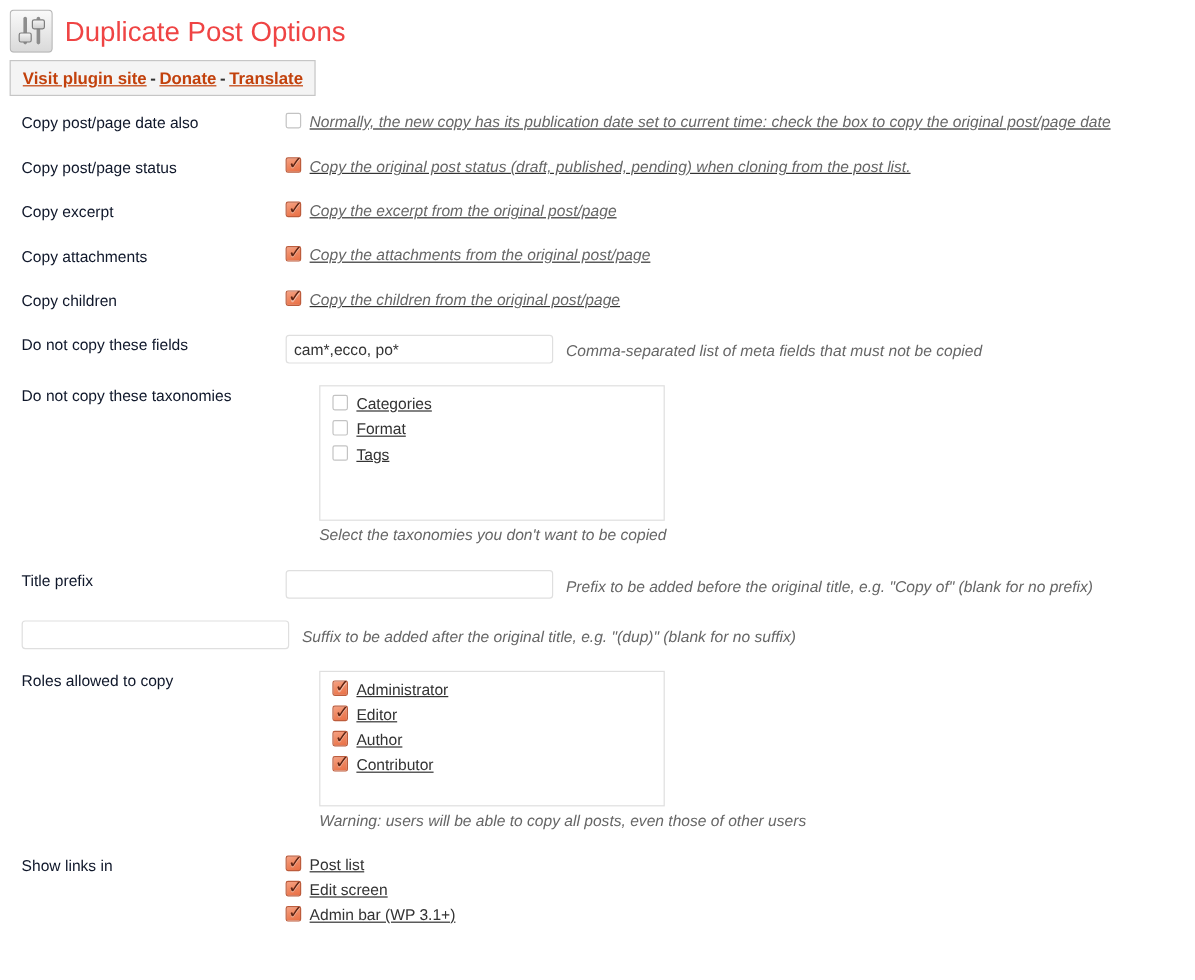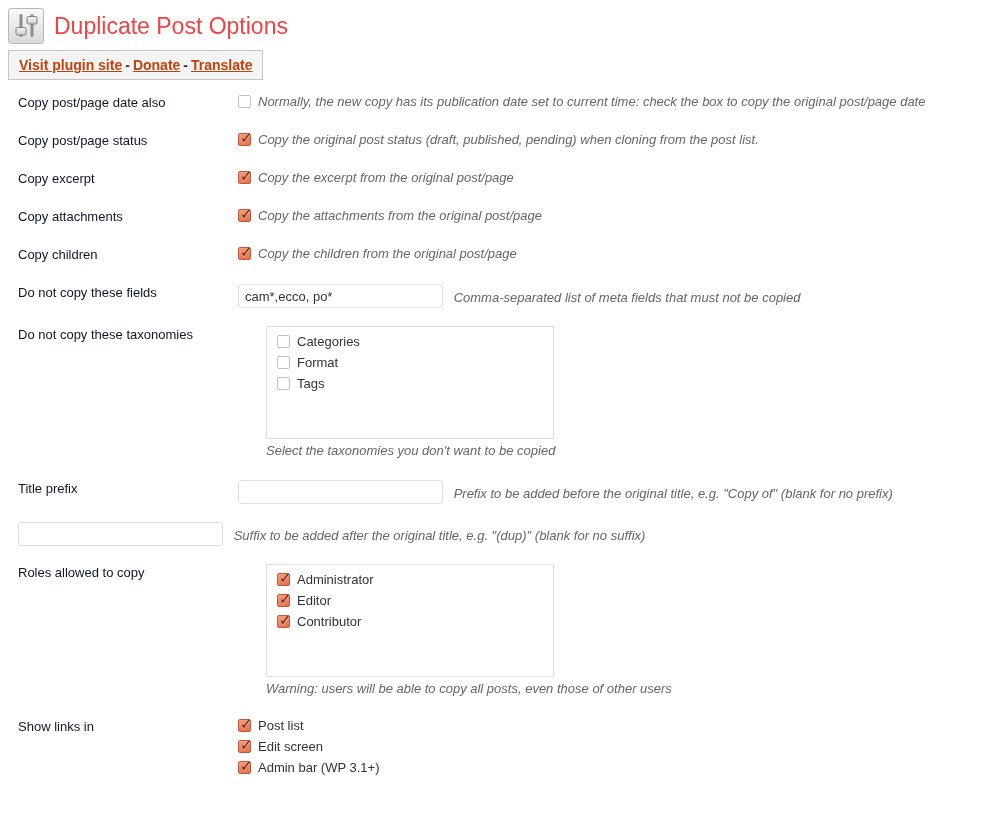--- a/index.html
+++ b/index.html
@@ -21,34 +21,34 @@
 
   
   .form { margin-top: 14px; padding-left: 10px; }
   .row { display: flex; align-items: flex-start; margin-bottom: 21px; }
   .row.tight { margin-bottom: 18px; }
   .row.boxrow { margin-bottom: 22px; gap: 28px; }
   .label-col { width: 220px; flex: 0 0 auto; color: #0f172a; padding-top: 1px; }
   .field-col { flex: 1 1 auto; }
 
   .desc { font-style: italic; color: #666; }
-  .cb-line { display: inline-flex; align-items: center; gap: 7px; cursor: default; }
+  .cb-line { display: inline-flex; align-items: flex-start; gap: 7px; cursor: default; text-decoration: underline; }
 
   
   .cb { display: inline-block; width: 13px; height: 13px; border: 1px solid #c3c3c3;
         border-radius: 2px; background: #fff; position: relative; flex: 0 0 auto;
         vertical-align: -2px; cursor: pointer; }
   .cb.checked { background: linear-gradient(160deg, #f5a183 0%, #ef8a64 45%, #e96f45 100%);
                 border-color: #bd5c3c; }
   .cb.checked::after { content: "\2713"; position: absolute; left: 1px; top: -5px;
                        font-size: 15px; font-weight: bold; color: #5f2413;
                        text-shadow: 0 1px 0 rgba(255,255,255,0.45); }
 
   
-  .txt { width: 205px; height: 24px; border: 1px solid #dfdfdf; border-radius: 3px;
+  .txt { width: 223px; height: 24px; border: 1px solid #dfdfdf; border-radius: 3px;
          padding: 3px 6px; font-family: "Liberation Sans", sans-serif; font-size: 13px;
          color: #333; outline: none; background: #fff; }
   .inline-desc { margin-left: 7px; vertical-align: middle; }
 
   
   .option-box { width: 288px; height: 113px; border: 1px solid #dfdfdf; background: #fff;
                 padding: 7px 10px; overflow: auto; }
   .option-box .cb-line { display: flex; margin-bottom: 6px; }
   .helper { margin-top: 4px; }
 
@@ -191,20 +191,24 @@
           <label class="cb-line">
             <span class="cb checked"></span>
             <span>Administrator</span>
           </label>
           <label class="cb-line">
             <span class="cb checked"></span>
             <span>Editor</span>
           </label>
           <label class="cb-line">
             <span class="cb checked"></span>
+            <span>Author</span>
+          </label>
+          <label class="cb-line">
+            <span class="cb checked"></span>
             <span>Contributor</span>
           </label>
         </div>
         <div class="desc helper">Warning: users will be able to copy all posts, even those of other users</div>
       </div>
     </div>
 
     <div class="row">
       <div class="label-col">Show links in</div>
       <div class="field-col loose-options">

